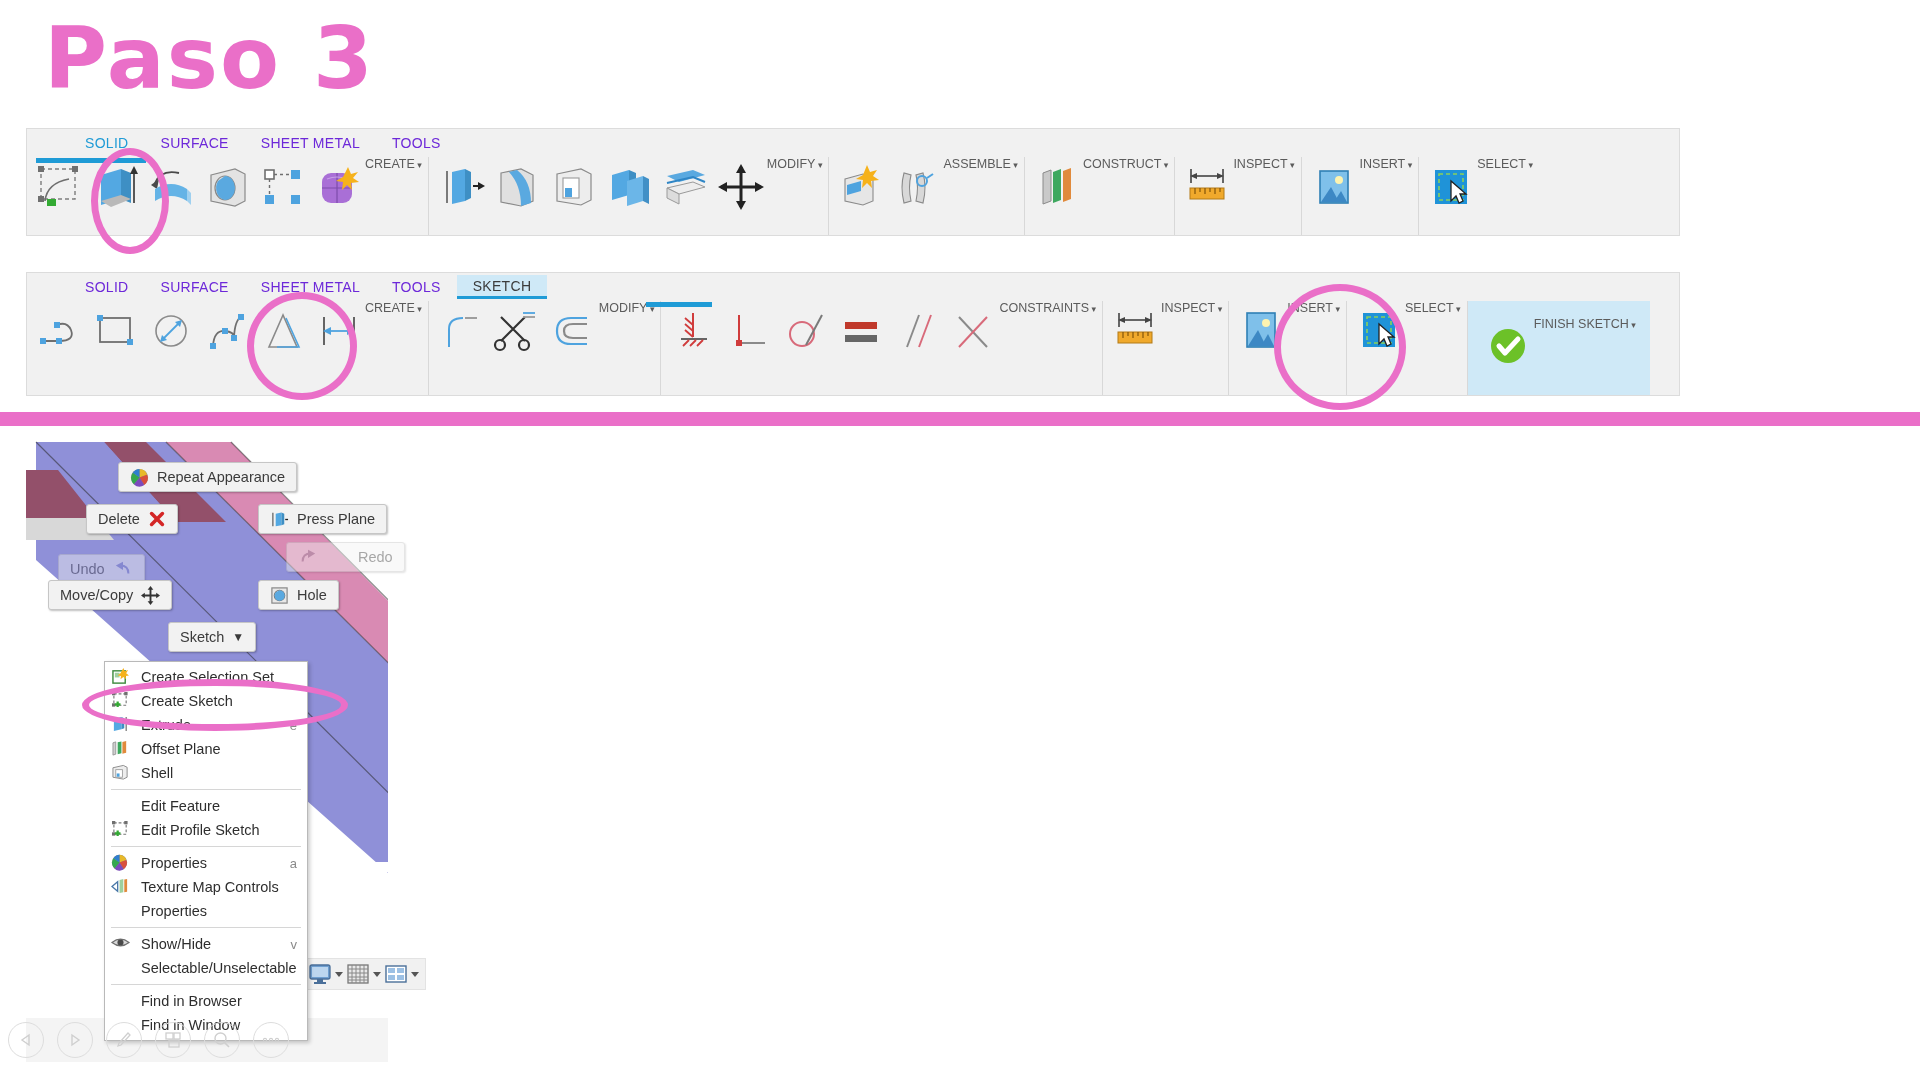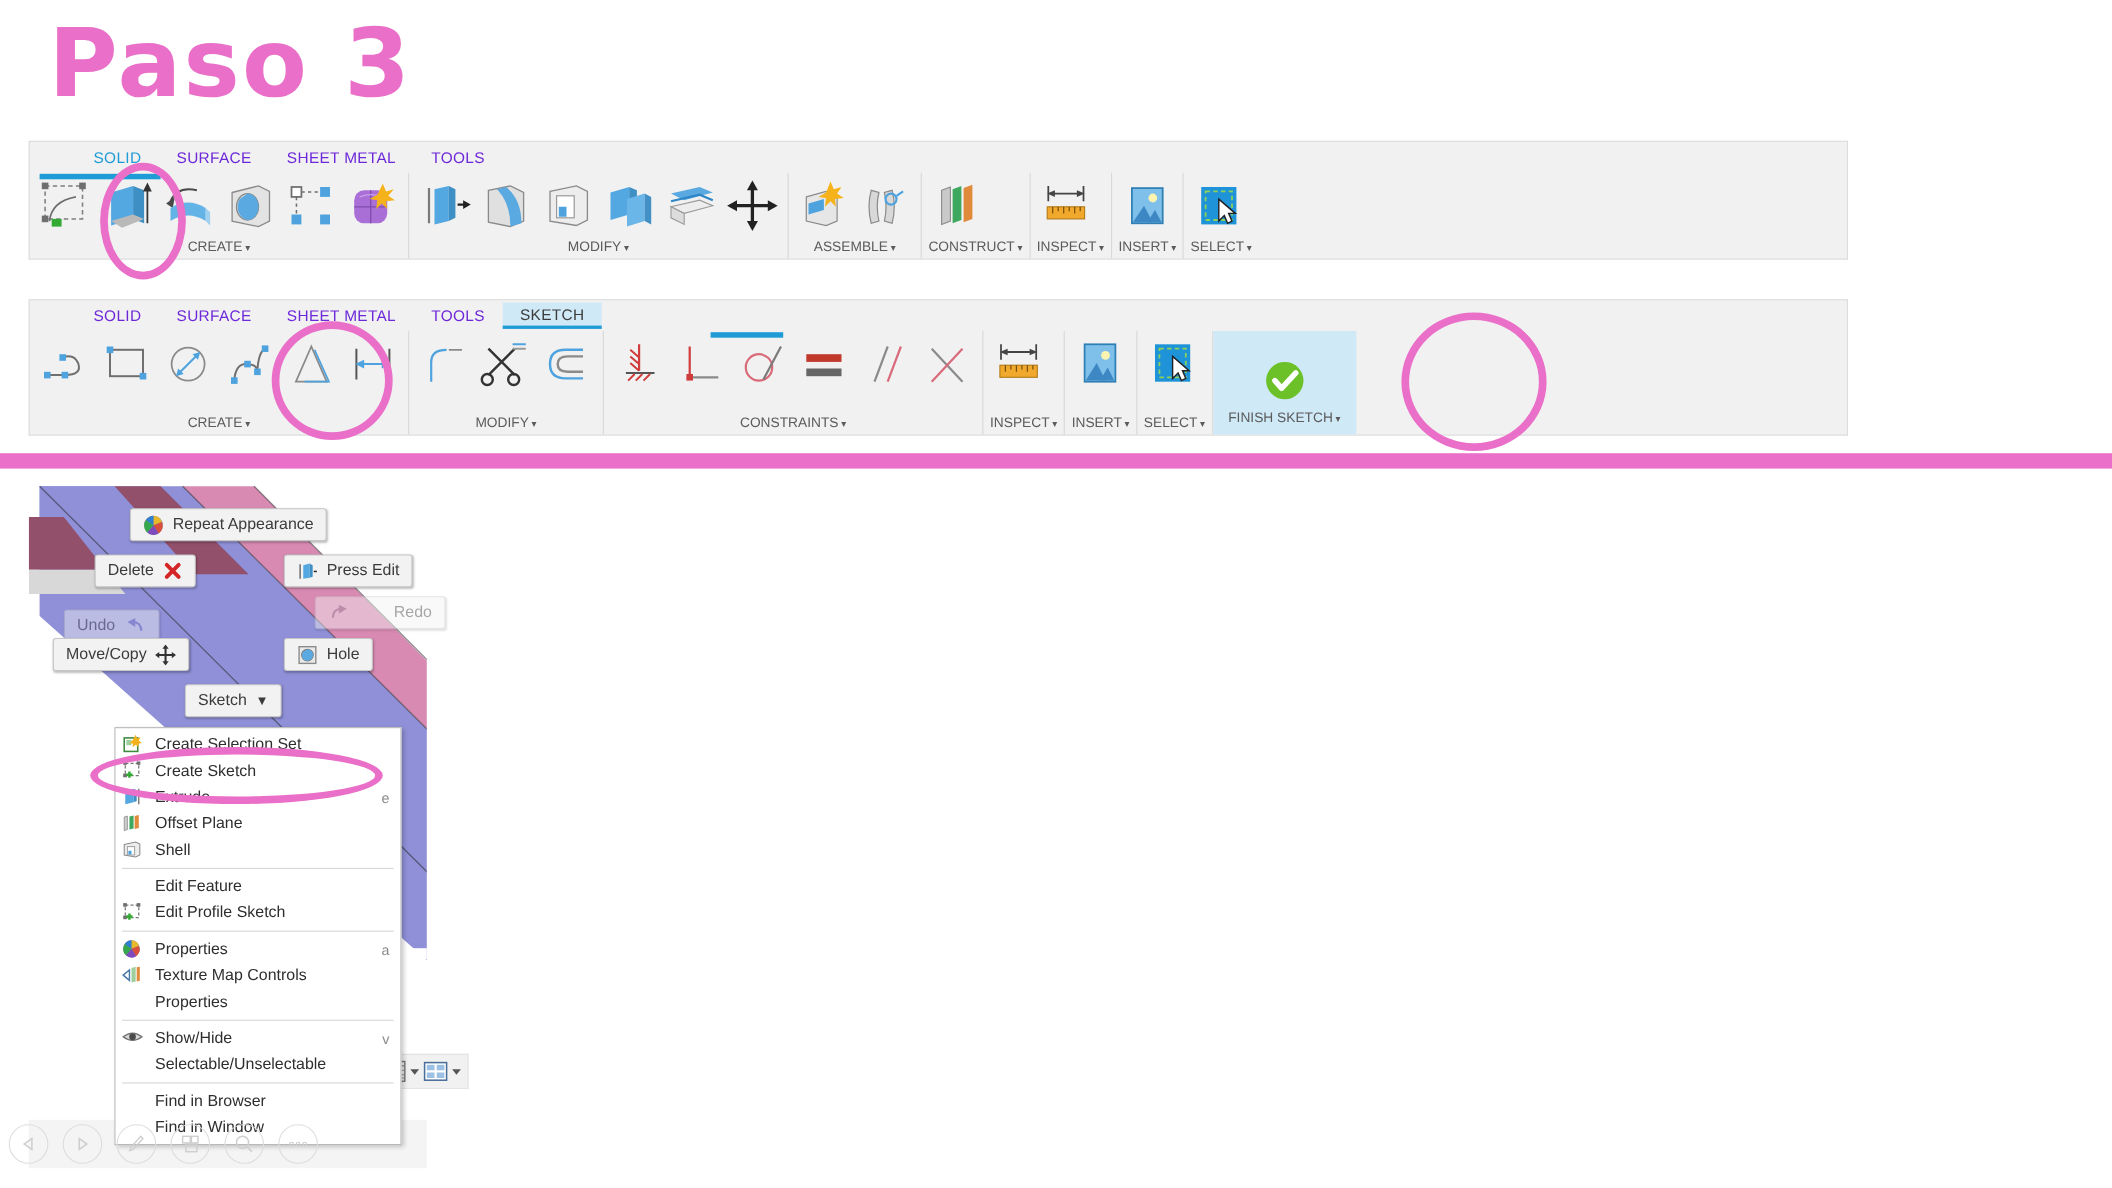--- a/index.html
+++ b/index.html
@@ -37,21 +37,21 @@
   }
   .tab.active-solid { color:#1f9bd6; }
   .tab.active-sketch {
     background:#cfe9f7; color:#3c3c3c;
     border-bottom:3px solid #1f9bd6;
     padding-bottom:2px;
   }
 
   .panels { display:flex; align-items:stretch; height:calc(100% - 28px); }
   .panel {
-    display:flex; flex-direction:column;
+    display:flex; 
     justify-content:space-between;
     border-right:1px solid #d8d8d8;
     padding:0 6px;
   }
   .panel:last-child { border-right:none; }
   .panel.nodiv { border-right:none; }
   .icons-row { display:flex; align-items:flex-start; gap:4px; padding-top:4px; flex:1; }
   .panel-label {
     text-align:center; font-size:12.5px; color:#5b5b5b;
     padding-bottom:4px; white-space:nowrap;
@@ -655,21 +655,21 @@
   </svg>
 </div>
 
 <div class="chip" style="left:258px; top:504px;">
   <svg width="19" height="19" viewBox="0 0 20 20">
     <path d="M3 3 V17" stroke="#7a7a7a" stroke-width="1.6"></path>
     <polygon points="6,4 12,2.5 12,16 6,17" fill="#53a8e2"></polygon>
     <polygon points="12,2.5 15,4 15,15 12,16" fill="#3e8fc4"></polygon>
     <path d="M16 10 H19" stroke="#222" stroke-width="1.4"></path>
   </svg>
-  <span>Press Edit</span>
+  <span>Press Plane</span>
 </div>
 
 <div class="chip disabled" style="left:58px; top:554px;padding-left:11px;">
   <span>Undo</span>
   <svg width="20" height="18" viewBox="0 0 22 20">
     <path d="M17 15 Q17 6 8 6" fill="none" stroke="#7a7fc7" stroke-width="2.2"></path>
     <polygon points="3,6 11,2 11,11" fill="#7a7fc7"></polygon>
   </svg>
 </div>
 
@@ -699,21 +699,21 @@
     <path d="M10 4.5 A5.5 5.5 0 0 1 10 15.5 A5.5 5.5 0 0 1 6 6.5 Z" fill="#5aa9e0"></path>
   </svg>
   <span>Hole</span>
 </div>
 
 <div class="chip" style="left:168px; top:622px;">
   <span>Sketch</span>
   <span style="font-size:12px;">▼</span>
 </div>
 
-<div id="ctxmenu" style="left:104px; top:661px; width:261px;">
+<div id="ctxmenu" style="left:104px; top:661px; width:204px;">
 
   <div class="mi">
     <span class="mico">
       <svg width="19" height="17" viewBox="0 0 20 18">
         <rect x="2" y="3" width="13" height="13" fill="#fff" stroke="#3c8a3c" stroke-width="1.5"></rect>
         <rect x="4" y="5" width="5" height="5" fill="#9ed09e"></rect>
         <polygon points="13,0 14.5,3.5 18,2 16,5.5 19,8 15.5,8.5 16,12 13,9.5 10,12 10.5,8.5 7,8 10,5.5" fill="#f6b21b"></polygon>
       </svg>
     </span>
     <span class="mlabel">Create Selection Set</span>

